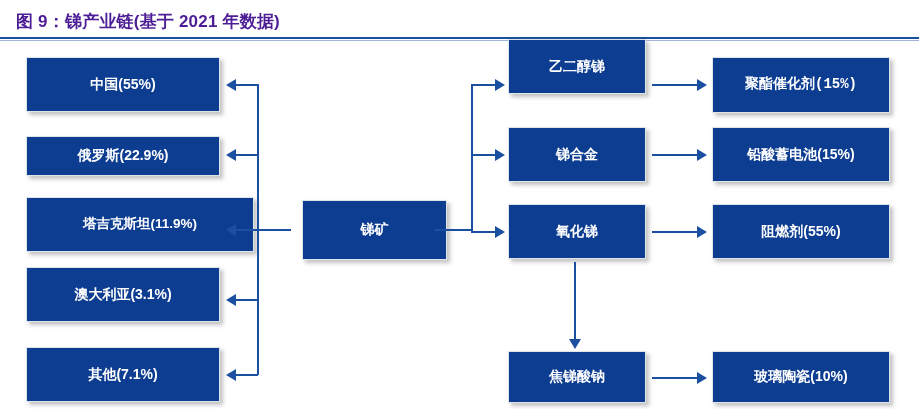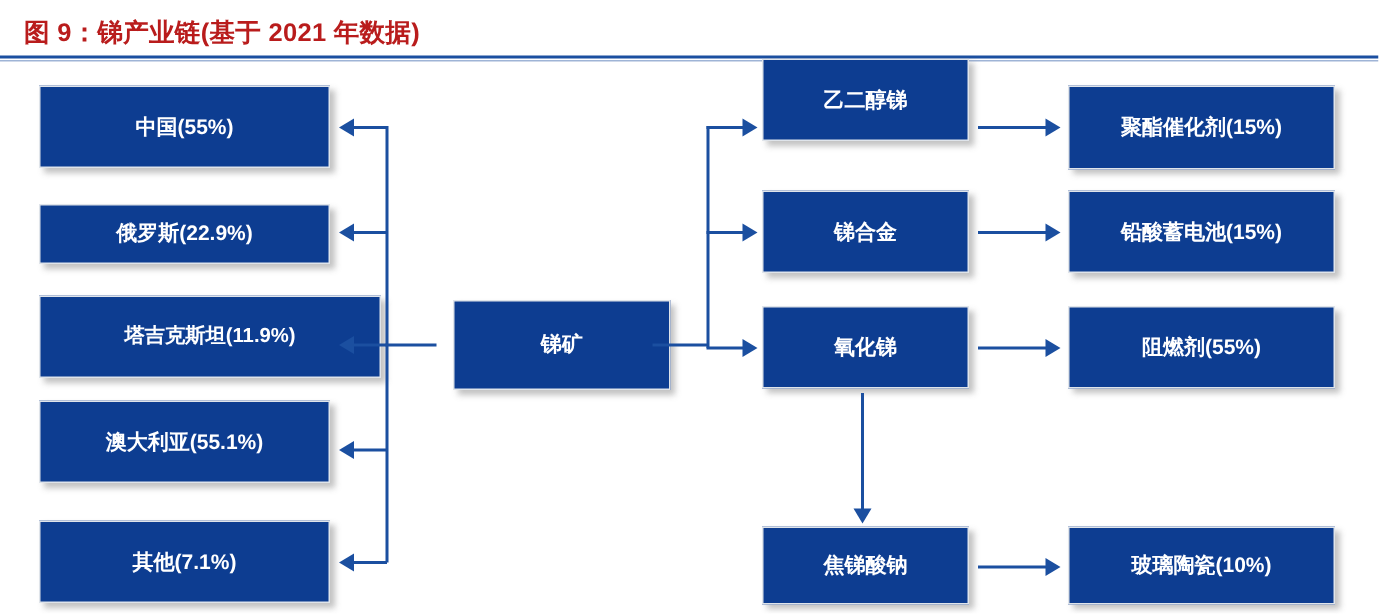--- a/index.html
+++ b/index.html
@@ -9,21 +9,21 @@
     font-family:"Liberation Sans","DejaVu Sans",sans-serif;
     overflow:hidden;
     position:relative;
   }
   #figure-root{position:relative;width:919px;height:409px;}
 
   
   .fig-title{
     position:absolute;left:16px;top:10px;
     font-size:17px;font-weight:bold;
-    color:#b91c1c;
+    color:#4c1d95;
     letter-spacing:0.2px;
     white-space:nowrap;
   }
   .title-rule{
     position:absolute;left:0px;top:37px;width:919px;height:2px;
     background:#1b4fa0;
   }
   .title-rule2{
     position:absolute;left:0px;top:40px;width:919px;height:1px;
     background:#9fb4d6;
@@ -73,31 +73,31 @@
 
 <div id="figure-root">
 
   <div class="fig-title">图 9：锑产业链(基于 2021 年数据)</div>
   <div class="title-rule"></div>
   <div class="title-rule2"></div>
 
   <div class="node" style="left:26px;  top:57px;  width:194px;height:55px;">中国(55%)</div>
   <div class="node" style="left:26px;  top:136px; width:194px;height:40px;">俄罗斯(22.9%)</div>
   <div class="node small" style="left:26px;top:197px;width:228px;height:55px;">塔吉克斯坦(11.9%)</div>
-  <div class="node" style="left:26px;  top:267px; width:194px;height:55px;">澳大利亚(55.1%)</div>
+  <div class="node" style="left:26px;  top:267px; width:194px;height:55px;">澳大利亚(3.1%)</div>
   <div class="node" style="left:26px;  top:347px; width:194px;height:55px;">其他(7.1%)</div>
 
   <div class="node" style="left:290px; top:200px; width:145px;height:60px;margin-left:12px;">锑矿</div>
 
   <div class="node" style="left:508px; top:39px;  width:138px;height:55px;">乙二醇锑</div>
   <div class="node" style="left:508px; top:127px; width:138px;height:55px;">锑合金</div>
   <div class="node" style="left:508px; top:204px; width:138px;height:55px;">氧化锑</div>
   <div class="node" style="left:508px; top:351px; width:138px;height:52px;">焦锑酸钠</div>
 
-  <div class="node" style="left:712px; top:57px;  width:178px;height:56px;">聚酯催化剂(15%)</div>
+  <div class="node" style="left:712px; top:57px;  width:178px;height:56px;font-family:Liberation Mono, monospace;">聚酯催化剂(15%)</div>
   <div class="node" style="left:712px; top:127px; width:178px;height:55px;">铅酸蓄电池(15%)</div>
   <div class="node" style="left:712px; top:204px; width:178px;height:55px;">阻燃剂(55%)</div>
   <div class="node" style="left:712px; top:351px; width:178px;height:52px;">玻璃陶瓷(10%)</div>
 
   <div class="line vline" style="left:257px;top:84px;height:291px;"></div>
 
   <div class="line hline" style="left:257px;top:229px;width:34px;"></div>
 
   <div class="line hline" style="left:236px;top:84px; width:22px;"></div>
   <div class="arrow arrow-left" style="left:226px;top:79px;"></div>

